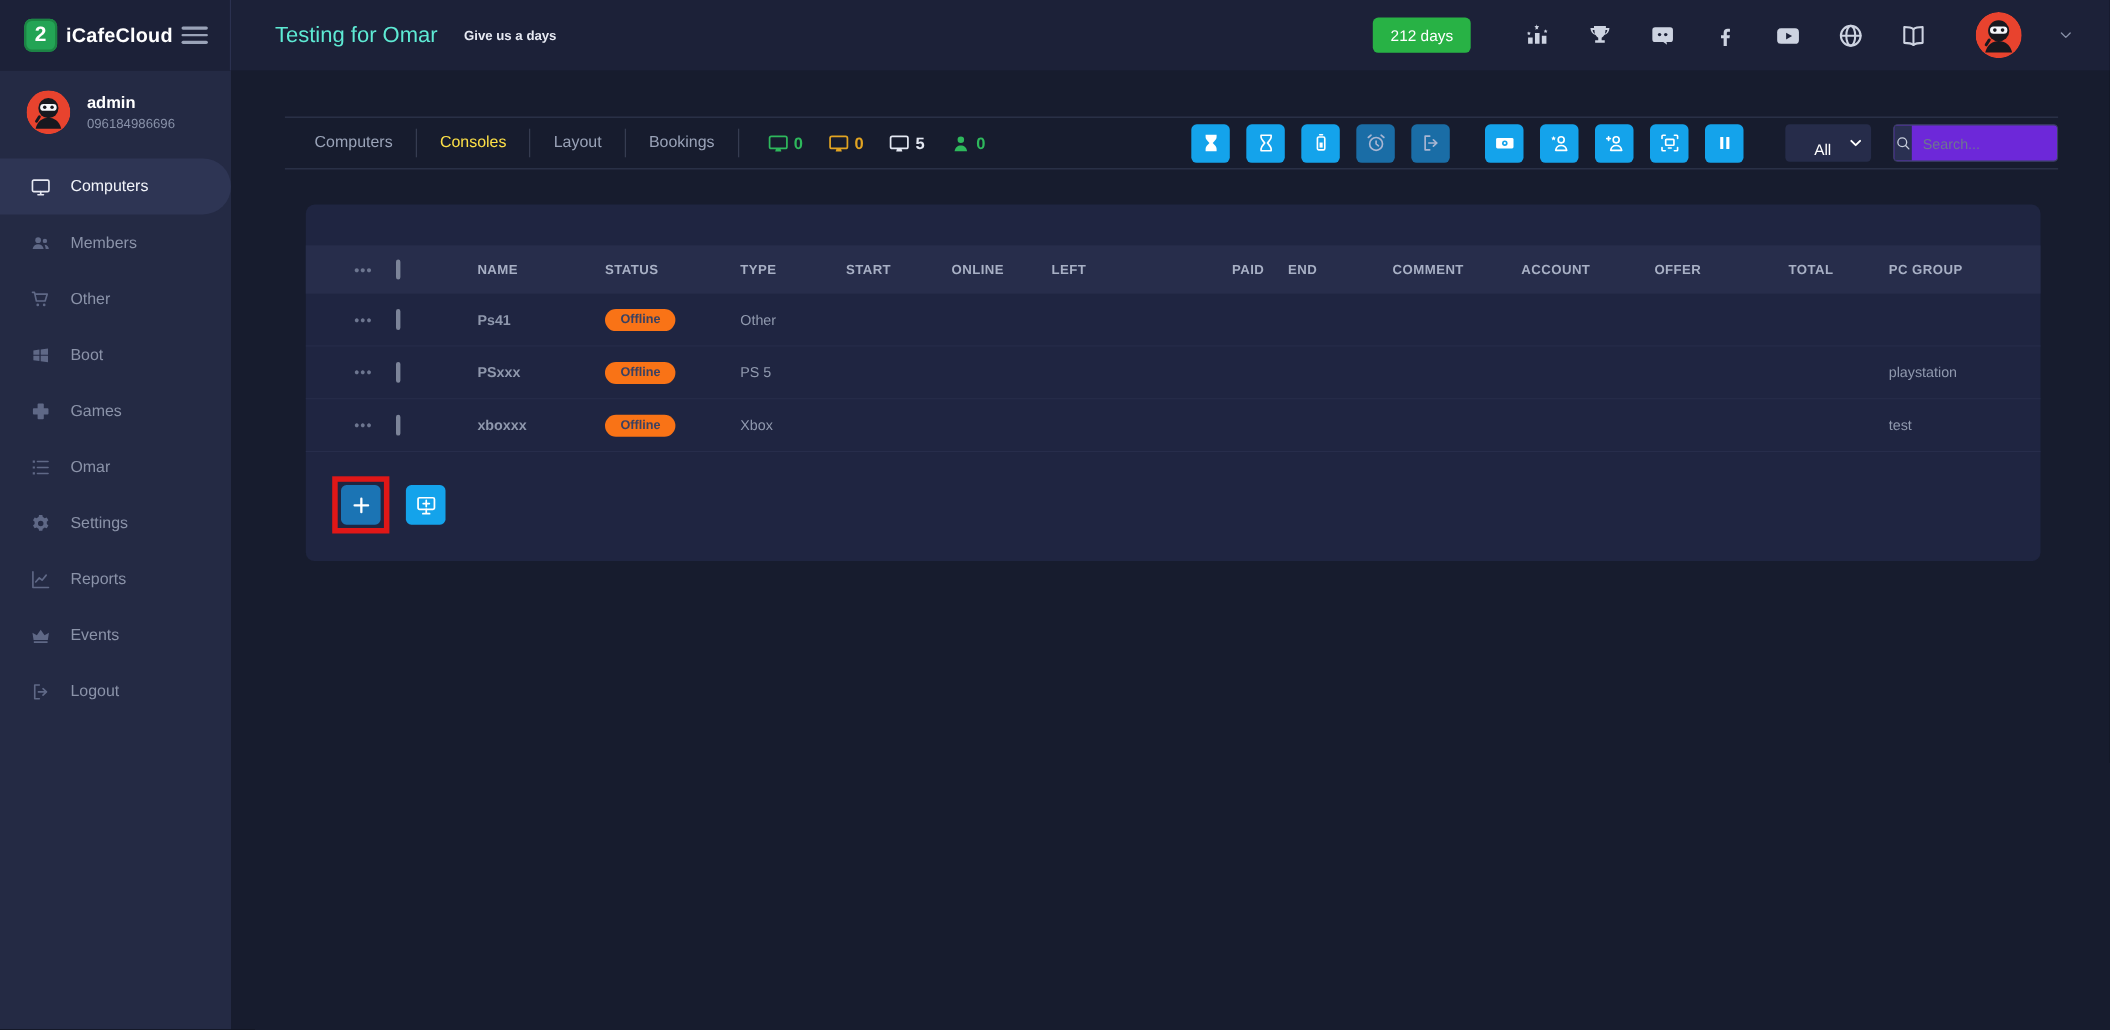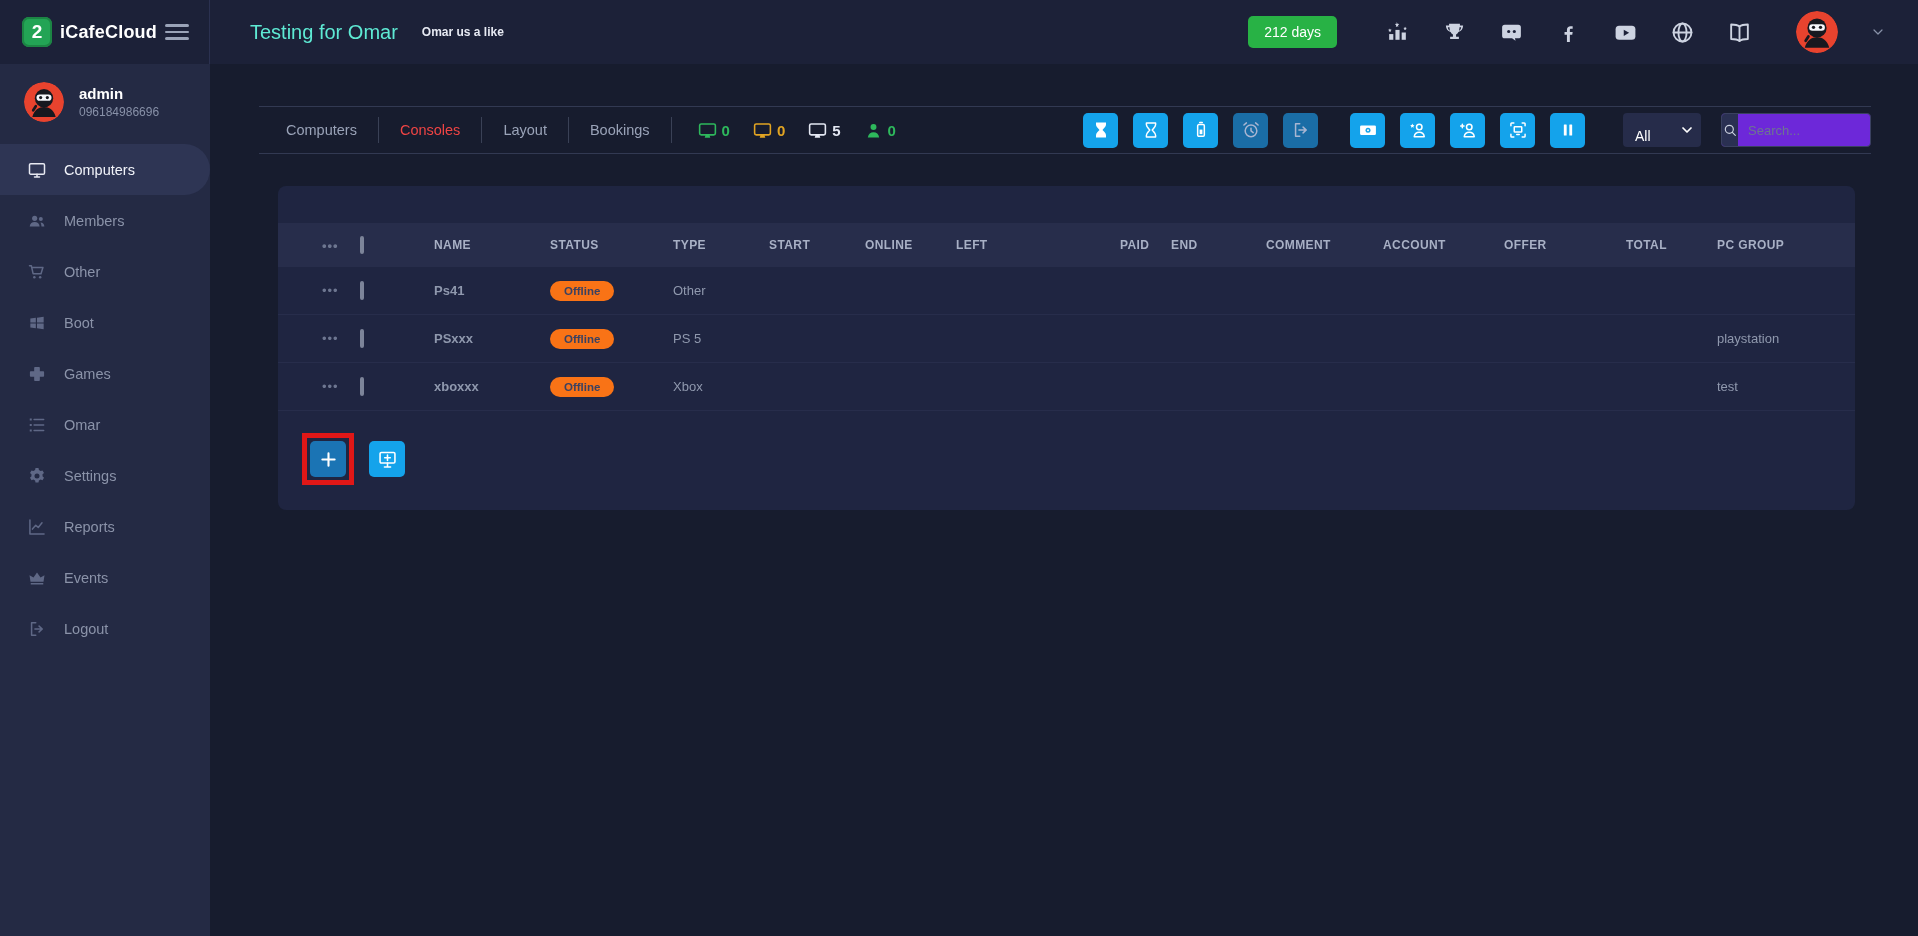--- a/index.html
+++ b/index.html
@@ -41,36 +41,36 @@
   .nav-item .nav-ic { width:20px; height:20px; color:#5f6886; flex:0 0 auto; }
   .nav-item.active { background:#2e3554; border-radius:0 28px 28px 0; color:#f2f4fa; }
   .nav-item.active .nav-ic { color:#e7e9f2; }
   .nav-item.support .nav-ic { color:#1e9de8; }
 
   
   .content { position:absolute; left:210px; top:64px; width:1708px; height:872px; }
 
   .toolbar { position:absolute; left:49px; right:47px; top:42px; height:48px; border-top:1px solid #323952; border-bottom:1px solid #323952; display:flex; align-items:center; padding-left:25px; }
   .tab { font-size:14.5px; color:#9aa3b8; cursor:pointer; padding:0 2px; white-space:nowrap; }
-  .tab.active { color:#ef4444; }
+  .tab.active { color:#fde047; }
   .tab-sep { width:1px; height:26px; background:#3a4156; margin:0 19px; }
   .counters { display:flex; align-items:center; gap:22px; margin-left:6px; }
   .counter { display:flex; align-items:center; gap:4px; font-size:15px; font-weight:bold; }
   .counter svg { width:21px; height:21px; }
   .c-green { color:#2eb85c; } .c-yellow { color:#e2a422; } .c-white { color:#e4e8f3; }
 
   .tb-actions { margin-left:auto; display:flex; align-items:center; }
   .btn-group { display:flex; gap:15px; }
   .gap-lg { margin-left:32px; }
   .tbtn { width:35px; height:35px; border-radius:5px; background:#14a3eb; color:#fff; display:flex; align-items:center; justify-content:center; cursor:pointer; border:none; }
   .tbtn svg { width:20px; height:20px; }
   .tbtn.muted { background:#1a6da6; color:#a9b6d2; }
 
   .filter { margin-left:38px; position:relative; width:78px; height:34px; background:#262c4a; border-radius:4px; }
-  .filter select { appearance:none; -webkit-appearance:none; width:100%; height:100%; background:transparent; border:none; color:#fff; font-size:14px; padding:12px 22px 0 12px; cursor:pointer; font-family:inherit; }
+  .filter select { appearance:none; -webkit-appearance:none; width:100%; height:100%; background:transparent; border:none; color:#fff; font-size:14px; padding:12px 22px 0 12px; cursor:pointer; font-family:inherit;text-align:center; }
   .filter .caret { position:absolute; right:6px; top:9px; color:#fff; pointer-events:none; }
   .search { margin-left:20px; width:150px; height:34px; border:1px solid #3a4160; border-radius:4px; display:flex; overflow:hidden; background:#6d28d9; }
   .search .search-seg { width:40px; background:#2a3052; display:flex; align-items:center; justify-content:center; color:#c9cfdd; }
   .search .search-seg svg { width:16px; height:16px; }
   .search input { flex:1; background:transparent; border:none; outline:none; color:#cfd4e0; font-size:13px; padding:0 10px; font-family:inherit; }
   .search input::placeholder { color:#6d7690; }
 
   
   .panel { position:absolute; left:68px; top:122px; width:1577px; height:324px; background:#1f2541; border-radius:8px; }
   .tgrid { display:grid; grid-template-columns:82px 74px 116px 123px 96px 96px 91px 164px 51px 95px 117px 121px 122px 91px 1fr; align-items:center; }
@@ -100,21 +100,21 @@
         <div class="logo-mark">2</div>
         <span class="logo-text">iCafeCloud</span>
       </div>
       <div class="hamburger">
           <div></div>
           <div></div>
           <div></div>
         </div>
     </div>
     <div class="page-title">Testing for Omar</div>
-    <div class="like-link">Omar us a like</div>
+    <div class="like-link">Give us a days</div>
 
     <div class="top-right">
       <div class="days-badge">212 days</div>
 
       <span class="tb-ic">
           <svg viewBox="0 0 24 24">
             <path class="f" d="M10 9.5h4V19h-4z"></path>
             <path class="f" d="M4 13.5h4V19H4z"></path>
             <path class="f" d="M16 12h4v7h-4z"></path>
             <path class="f" d="M11.2 2l.8 1.5 1.7.3-1.2 1.2.3 1.7L12 5.9l-1.6.8.3-1.7-1.2-1.2 1.7-.3z"></path>

